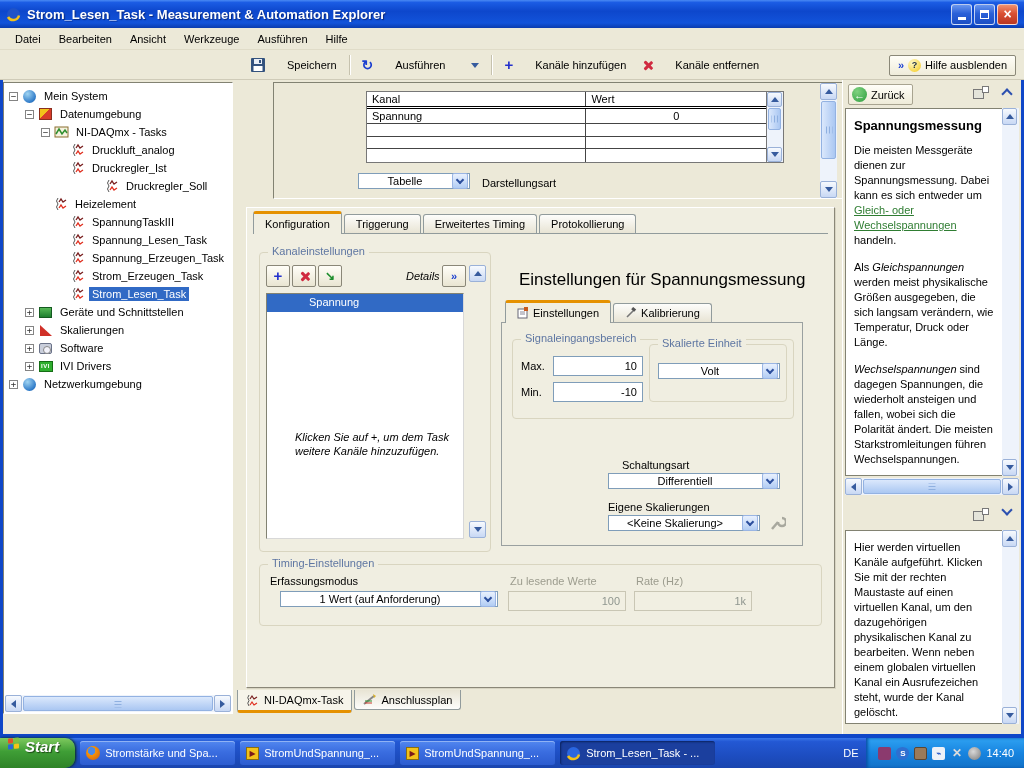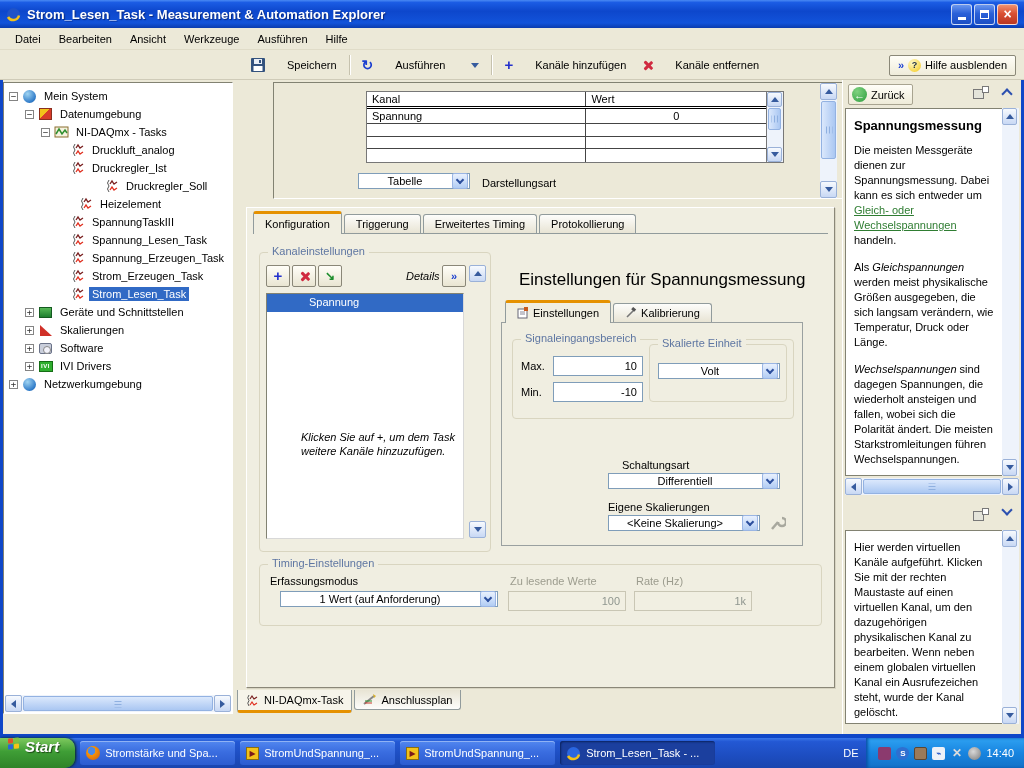--- a/index.html
+++ b/index.html
@@ -94,21 +94,21 @@
   .tab{height:19px;padding:0 11px;margin-right:2px;border:1px solid #919b9c;border-bottom:none;
     border-radius:3px 3px 0 0;background:linear-gradient(180deg,#fdfdfb,#e8e4d4);display:flex;align-items:center;gap:4px;}
   .tab.active{height:23px;background:#f0eee1;border-top:3px solid #e59100;position:relative;z-index:2;margin-bottom:-1px;}
   .gbox{position:absolute;border:1px solid #d9d5c0;border-radius:4px;}
   .glabel{position:absolute;top:-8px;left:8px;background:#f0eee1;padding:0 4px;color:#5e76a2;}
   .smallbtn{width:24px;height:22px;border:1px solid #8a8778;border-radius:2px;background:linear-gradient(180deg,#fffef8,#e9e5d2);
     display:flex;align-items:center;justify-content:center;font-weight:bold;}
   .chanlist{position:absolute;left:6px;top:40px;width:198px;height:246px;background:#fff;border:1px solid;
     border-color:#828272 #d8d8d8 #d8d8d8 #828272;}
   .chansel{height:18px;background:#316ac5;color:#fff;padding:2px 0 0 42px;}
-  .hint{position:absolute;left:28px;top:136px;width:155px;font-style:italic;line-height:14px;margin-left:6px;}
+  .hint{position:absolute;left:28px;top:136px;width:155px;font-style:italic;line-height:14px;}
   .field{border:1px solid #7f9db9;background:#fff;height:20px;padding:3px 5px;text-align:right;}
   .field.dis{border-color:#c9c6b4;background:#f1efe2;color:#8f968f;}
   .dlbl{color:#9c9c8e;}
   
   .btabs{position:absolute;left:234px;top:610px;display:flex;align-items:flex-start;}
   .btab{height:20px;padding:0 8px;margin-right:2px;border:1px solid #919b9c;border-top:none;
     border-radius:0 0 3px 3px;background:linear-gradient(0deg,#fdfdfb,#e8e4d4);display:flex;align-items:center;gap:4px;}
   .btab.active{background:#f6f4ea;border-bottom:3px solid #e59100;height:23px;}
   
   .help{position:absolute;left:839px;top:0;width:179px;height:654px;background:#ece9d8;border-left:1px solid #fff;}
@@ -261,21 +261,21 @@
         <div class="trow" style="padding-left:99px">
             <span class="ti">
               <svg width="14" height="14">
                 <path d="M4 1 q-3 3 0 6 q-3 3 0 6" stroke="#555" fill="none"></path>
                 <polyline points="5,5 7,2 9,5 12,3" fill="none" stroke="#7a2020" stroke-width="1.3"></polyline>
                 <polyline points="5,11 7,8 9,11 12,9" fill="none" stroke="#e03020" stroke-width="1.3"></polyline>
               </svg>
             </span>
             <span class="tlbl">Druckregler_Soll</span>
           </div>
-        <div class="trow" style="padding-left:73px">
+        <div class="trow" style="padding-left:48px">
             <span class="ti">
               <svg width="14" height="14">
                 <path d="M4 1 q-3 3 0 6 q-3 3 0 6" stroke="#555" fill="none"></path>
                 <polyline points="5,5 7,2 9,5 12,3" fill="none" stroke="#7a2020" stroke-width="1.3"></polyline>
                 <polyline points="5,11 7,8 9,11 12,9" fill="none" stroke="#e03020" stroke-width="1.3"></polyline>
               </svg>
             </span>
             <span class="tlbl">Heizelement</span>
           </div>
         <div class="trow" style="padding-left:65px">

